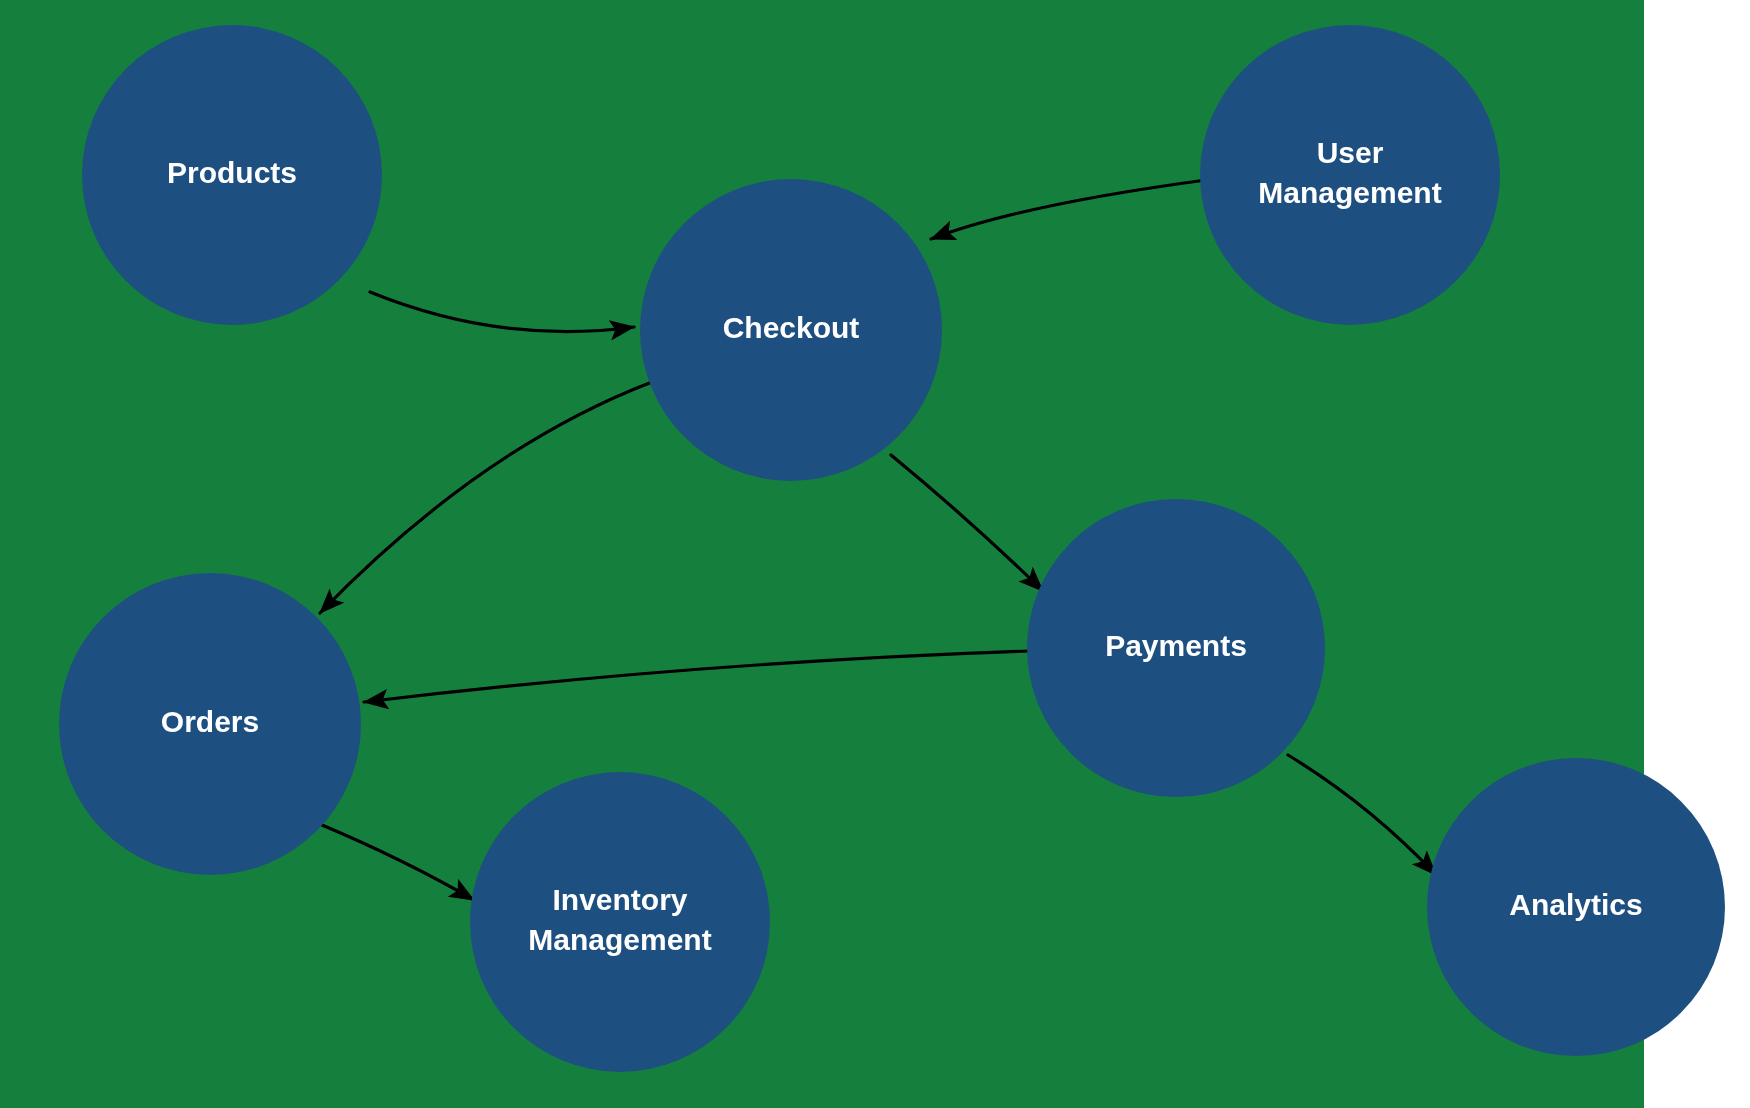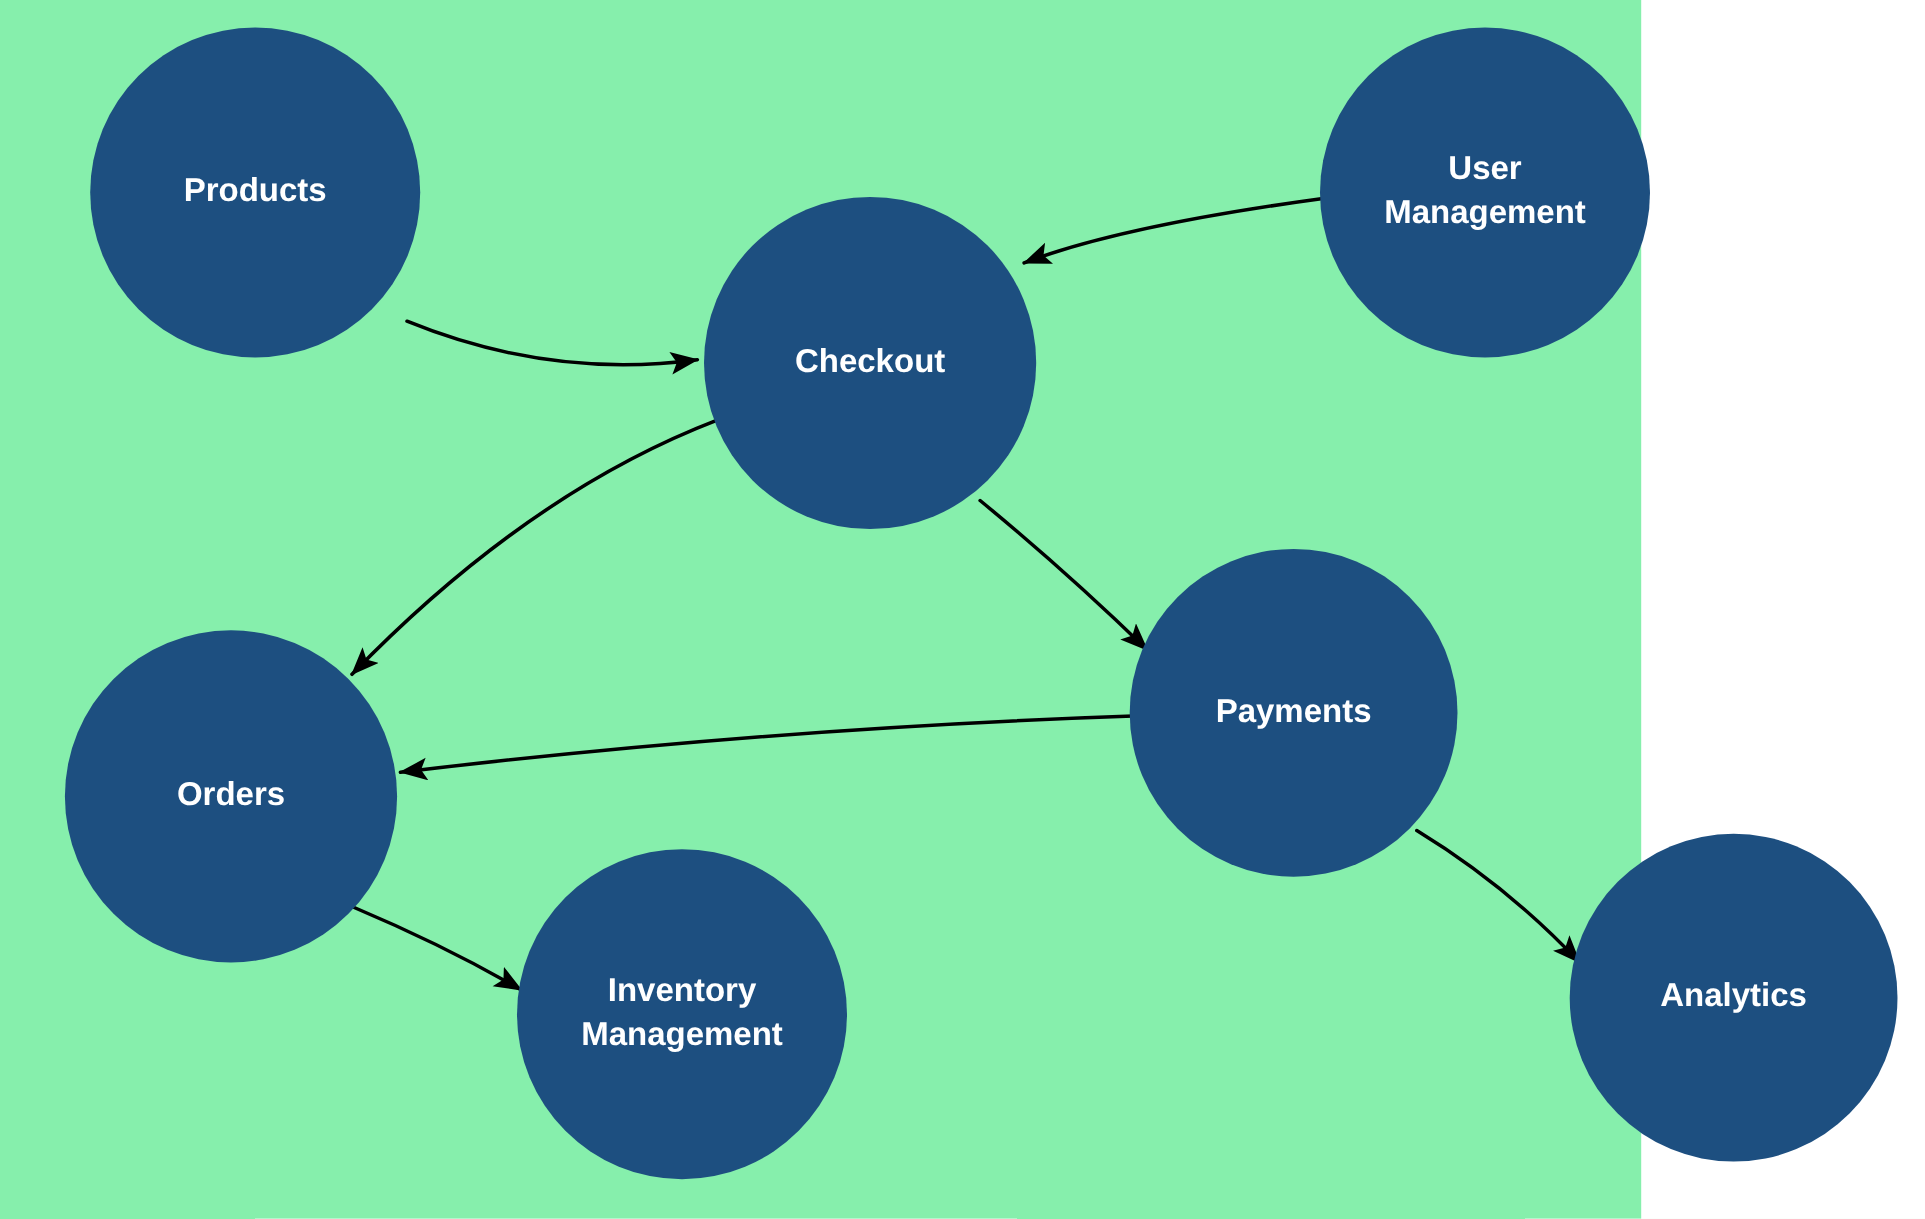--- a/index.html
+++ b/index.html
@@ -8,23 +8,23 @@
     background: #ffffff;
   }
   body {
     width: 1750px;
     height: 1108px;
     overflow: hidden;
     font-family: "Liberation Sans", sans-serif;
   }
   #canvas-root {
     position: relative;
-    width: 1492px;
+    width: 1644px;
     height: 1108px;
-    background: #86efac;
+    background: #15803d;
     text-decoration: underline;
   }
   #graph-svg {
     position: absolute;
     top: 0;
     left: 0;
     width: 1750px;
     height: 1108px;
     display: block;
   }

